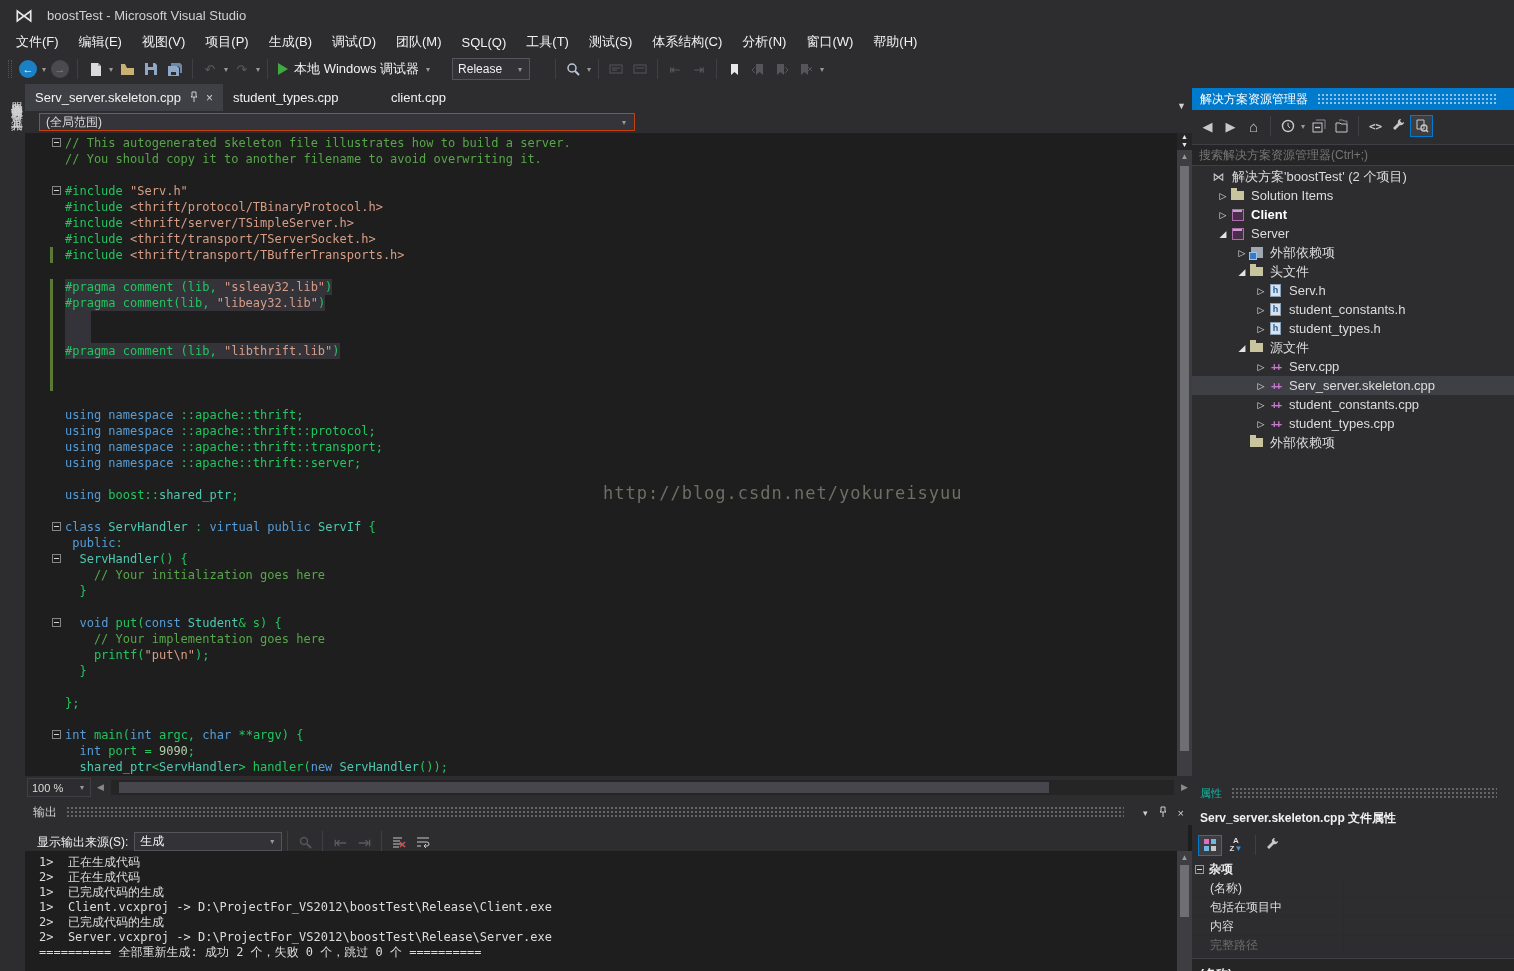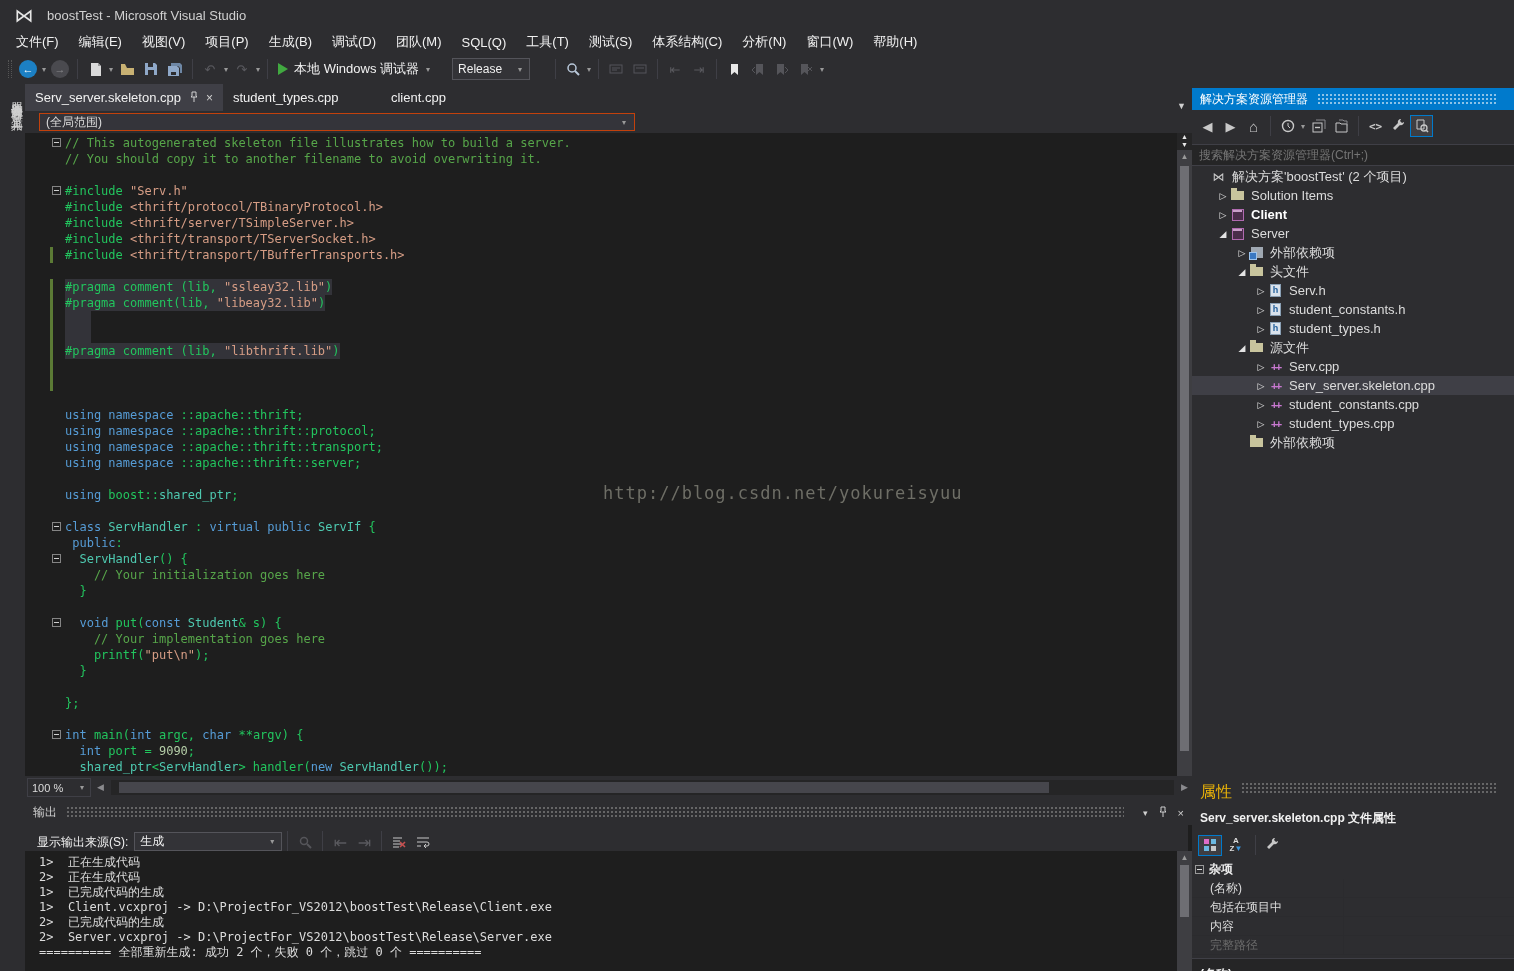--- a/index.html
+++ b/index.html
@@ -99,21 +99,21 @@
   .ico-project{width:12px;height:12px;border:1px solid #B06AB0;background:#4A2D4A}
   .ico-project::before{content:"";position:absolute;top:3px;left:4px;width:9px;height:2px;background:#C9A0C9}
   .ico-header{width:11px;height:13px;background:#D9E2EC;border:1px solid #8AA0B5;color:#1E5C99;font:bold 9px/11px "Liberation Sans",sans-serif;text-align:center}
   .ico-cpp{color:#C778CF;font:bold 11px "DejaVu Sans Mono",monospace;letter-spacing:-2px}
   .ico-deps{width:12px;height:11px;background:#9FA8B2;position:relative}
   .ico-deps::after{content:"";position:absolute;left:-2px;bottom:-2px;width:6px;height:6px;background:#3A78C2;border:1px solid #9CC3EE}
   .ico-solution{color:#C8C8C8;font-size:12px}
   .tlbl{margin-left:0}
   .tlbl.b{font-weight:bold;color:#fff}
   
-  .props-title{position:absolute;left:0;top:698px;right:0;height:22px;display:flex;font-size:16px;color:#eab308;padding:0 8px}
+  .props-title{position:absolute;left:0;top:698px;right:0;height:22px;display:flex;align-items:center;font-size:11px;color:#14b8a6;padding:0 8px}
   .props-sub{position:absolute;left:0;top:722px;right:0;height:24px;display:flex;align-items:center;font-size:12px;font-weight:bold;color:#F1F1F1;padding:0 8px}
   .props-toolbar{position:absolute;left:0;top:748px;right:0;height:26px;display:flex;align-items:center;padding-left:6px}
   .pbtn{width:24px;height:21px;display:flex;align-items:center;justify-content:center;margin-right:2px}
   .pbtn.on{border:1px solid #007ACC;background:#3E3E42}
   .catgrid{width:12px;height:12px;display:grid;grid-template-columns:5px 5px;grid-gap:2px}
   .catgrid i{height:5px;display:block}
   .sortaz{font:bold 8px/8px "Liberation Sans",sans-serif;color:#DCDCDC;text-align:center}
   .sortaz .dn{color:#3A96DD;font-size:8px}
   .grid{position:absolute;left:0;top:776px;right:0;height:98px;font-size:12px;color:#DCDCDC}
   .prow{height:19px;display:flex;align-items:center;border-bottom:1px solid #2B2B2E}

